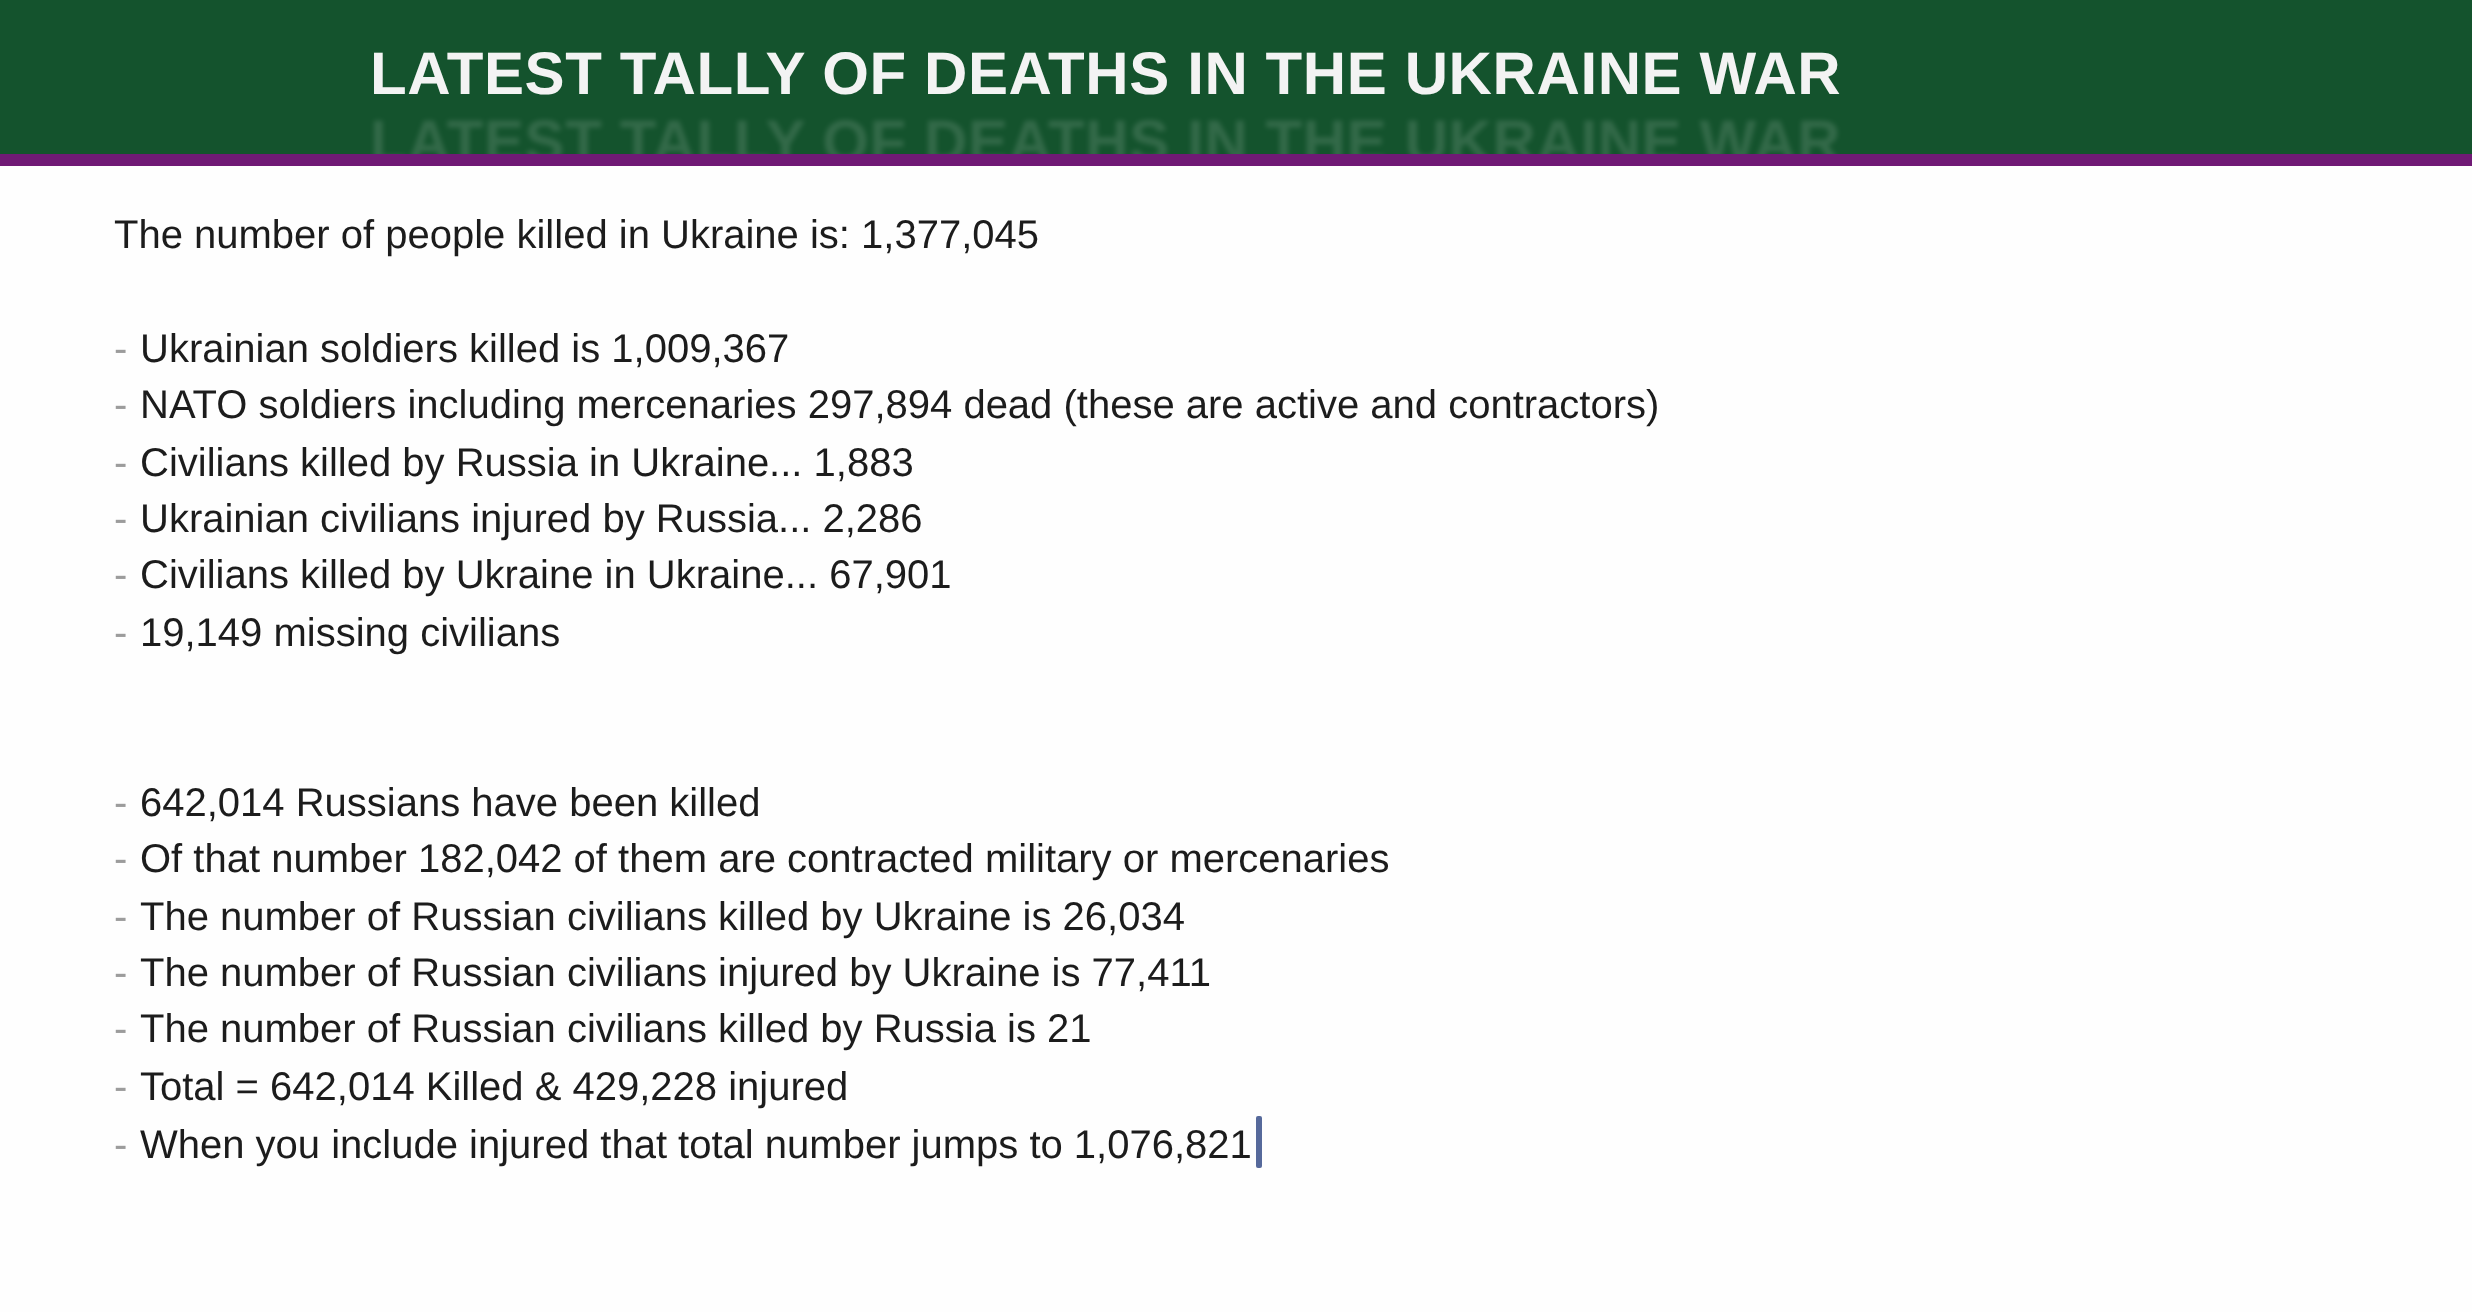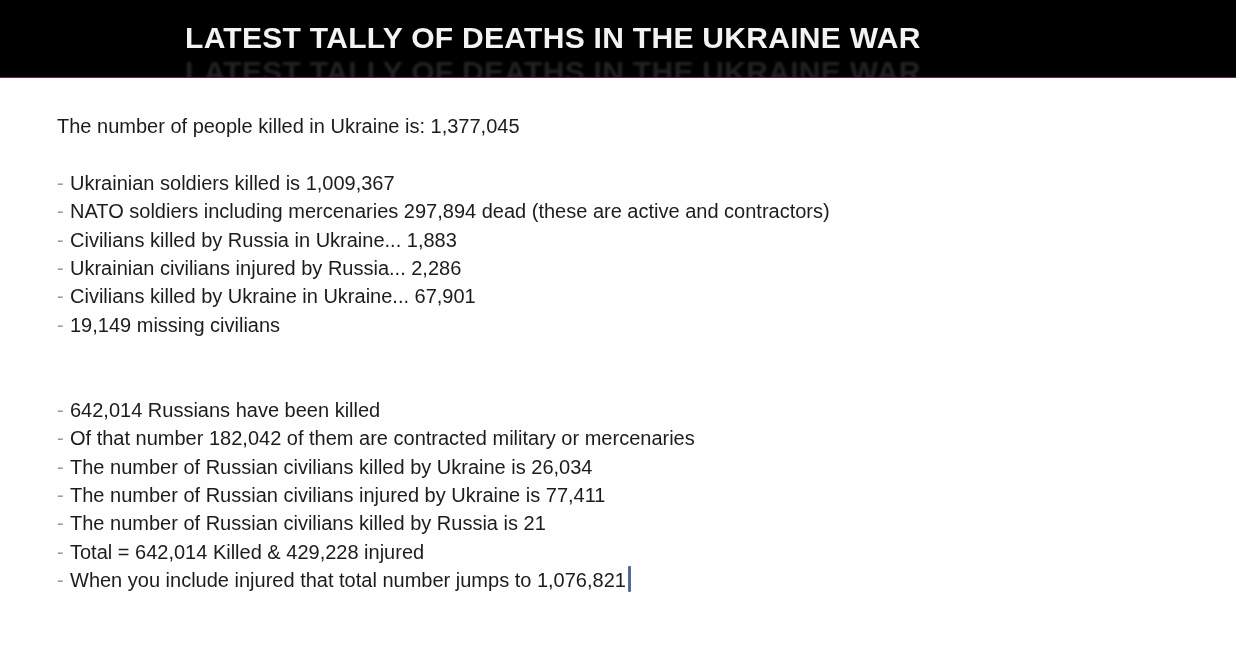--- a/index.html
+++ b/index.html
@@ -7,22 +7,22 @@
     position: relative;
     width: 1236px;
     height: 656px;
     background: #fefefe;
     overflow: hidden;
     font-family: "Liberation Sans", sans-serif;
   }
   .titlebar {
     position: relative;
     height: 77px;
-    background: #000000;
-    border-bottom: 1px solid #701a75;
+    background: #14532d;
+    border-bottom: 6px solid #701a75;
     overflow: hidden;
   }
   .banner-title {
     position: absolute;
     left: 185px;
     top: 23px;
     font-size: 30px;
     line-height: 30px;
     font-weight: bold;
     letter-spacing: 0.3px;
@@ -33,21 +33,20 @@
     top: 57px;
     color: #ffffff;
     opacity: 0.13;
     filter: blur(1.2px);
   }
   .doc {
     padding: 21px 30px 0 57px;
     font-size: 20px;
     line-height: 28.4px;
     color: #1c1c1c;
-    margin-top: 13px;
   }
   .line {
     margin: 0;
     white-space: nowrap;
     height: 28.4px;
   }
   .dash {
     color: #9c9c9c;
     display: inline-block;
     width: 13px;

